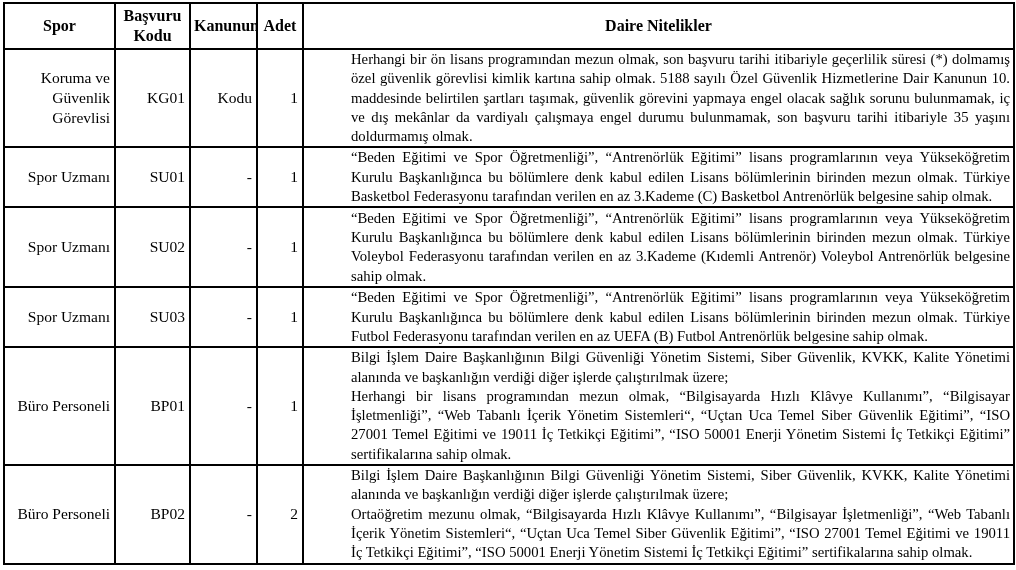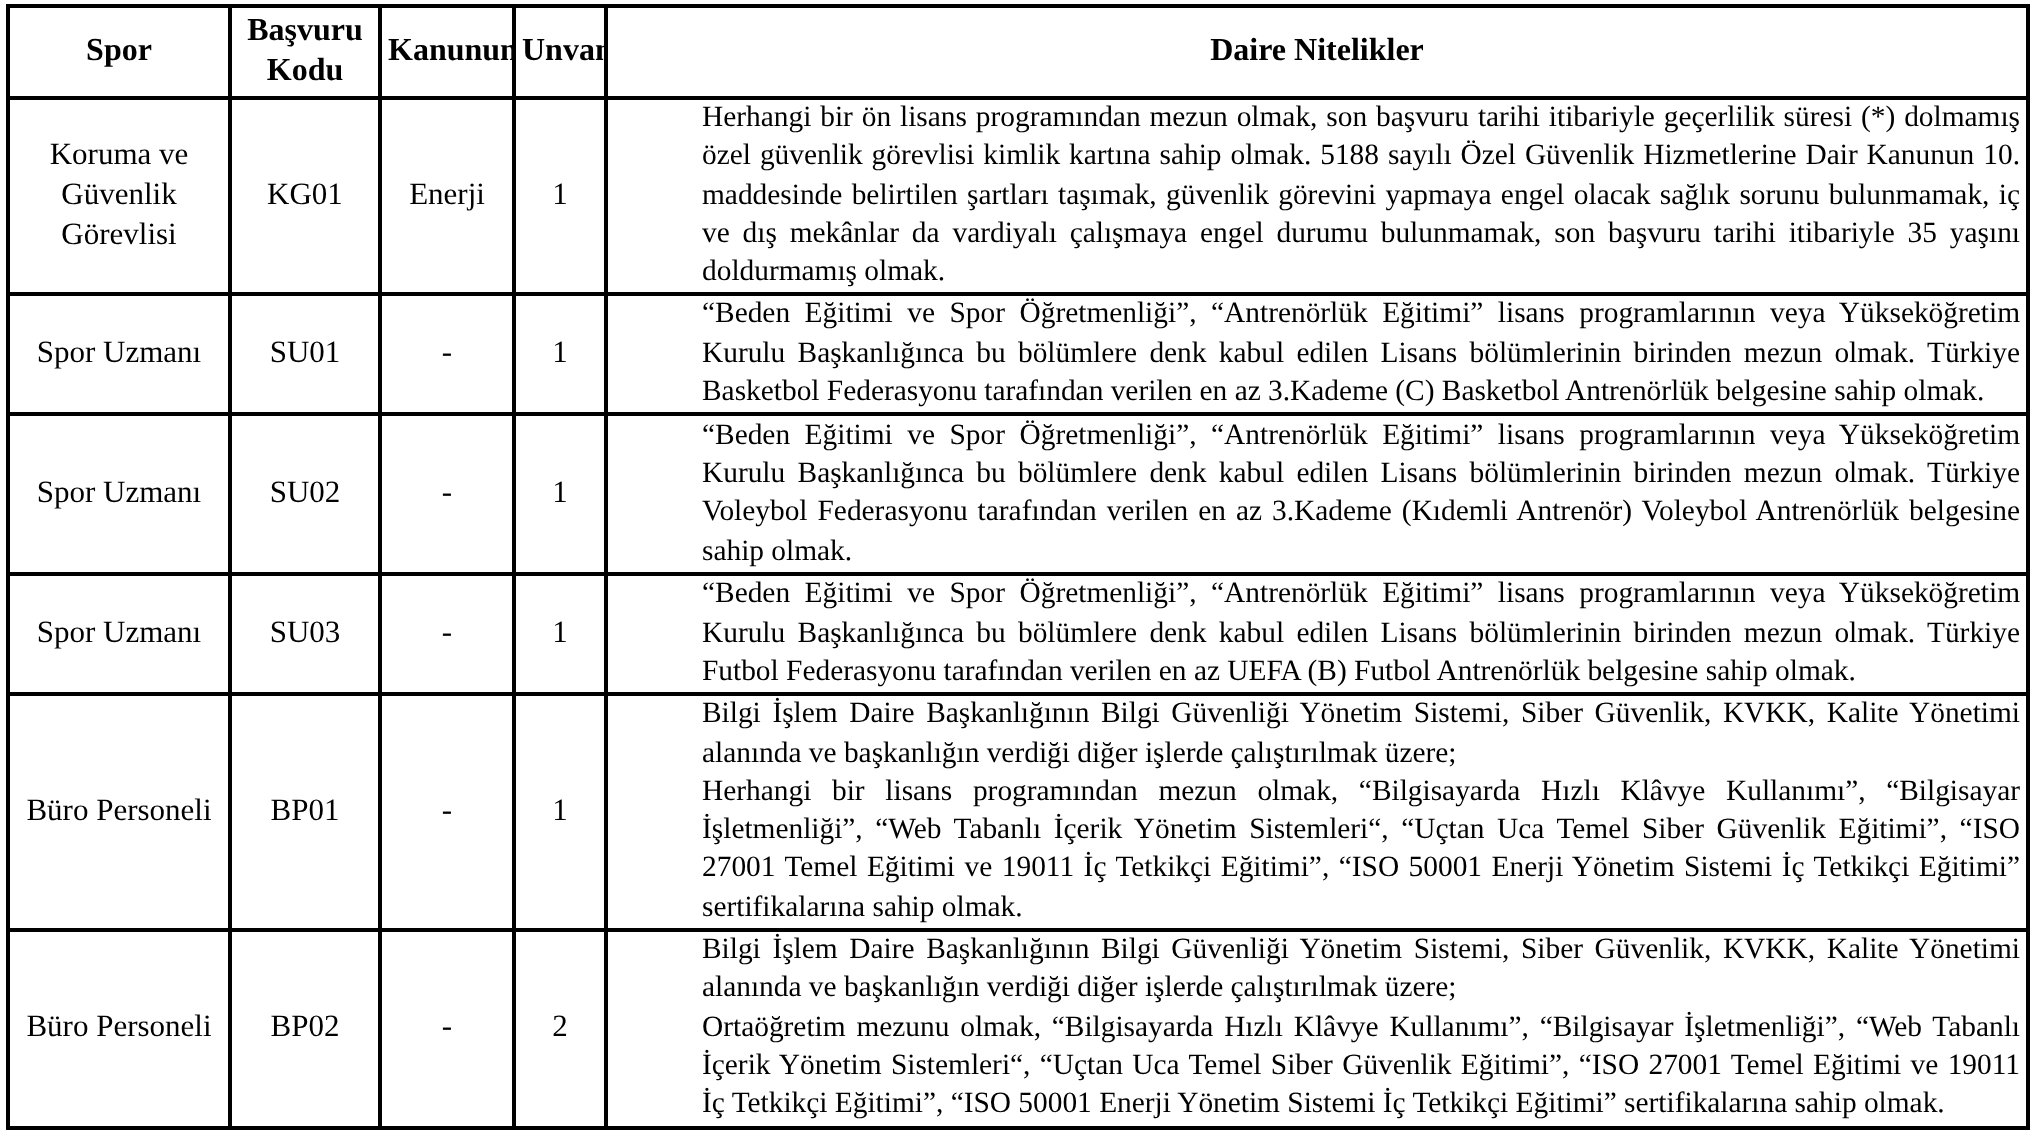--- a/index.html
+++ b/index.html
@@ -25,21 +25,21 @@
     overflow: hidden;
   }
   .jobs th {
     font-size: 16px;
     font-weight: bold;
     text-align: center;
     padding: 2px 3px;
     line-height: 20px;
   }
   .jobs td.c {
-    text-align: center;
+    text-align: right;
     font-size: 15.5px;
     padding: 2px 4px;
     line-height: 20px;
   }
   .jobs td.req {
     font-size: 14.7px;
     line-height: 19.3px;
     padding: 0 3px;
     text-align: justify;
   }
@@ -64,30 +64,30 @@
     <col style="width:75px">
     <col style="width:67px">
     <col style="width:46px">
     <col style="width:711px">
   </colgroup>
   <thead>
     <tr>
       <th>Spor</th>
       <th>Başvuru Kodu</th>
       <th>Kanunun</th>
-      <th>Unvan</th>
+      <th>Adet</th>
       <th>Daire Nitelikler</th>
     </tr>
   </thead>
   <tbody>
 
     <tr>
       <td class="c">Koruma ve Güvenlik Görevlisi</td>
       <td class="c">KG01</td>
-      <td class="c">Enerji</td>
+      <td class="c">Kodu</td>
       <td class="c">1</td>
       <td class="req">
         <div class="para">Herhangi bir ön lisans programından mezun olmak, son başvuru tarihi itibariyle geçerlilik süresi (*) dolmamış özel güvenlik görevlisi kimlik kartına sahip olmak. 5188 sayılı Özel Güvenlik Hizmetlerine Dair Kanunun 10. maddesinde belirtilen şartları taşımak, güvenlik görevini yapmaya engel olacak sağlık sorunu bulunmamak, iç ve dış mekânlar da vardiyalı çalışmaya engel durumu bulunmamak, son başvuru tarihi itibariyle 35 yaşını doldurmamış olmak.</div>
       </td>
     </tr>
 
     <tr>
       <td class="c">Spor Uzmanı</td>
       <td class="c">SU01</td>
       <td class="c">-</td>

